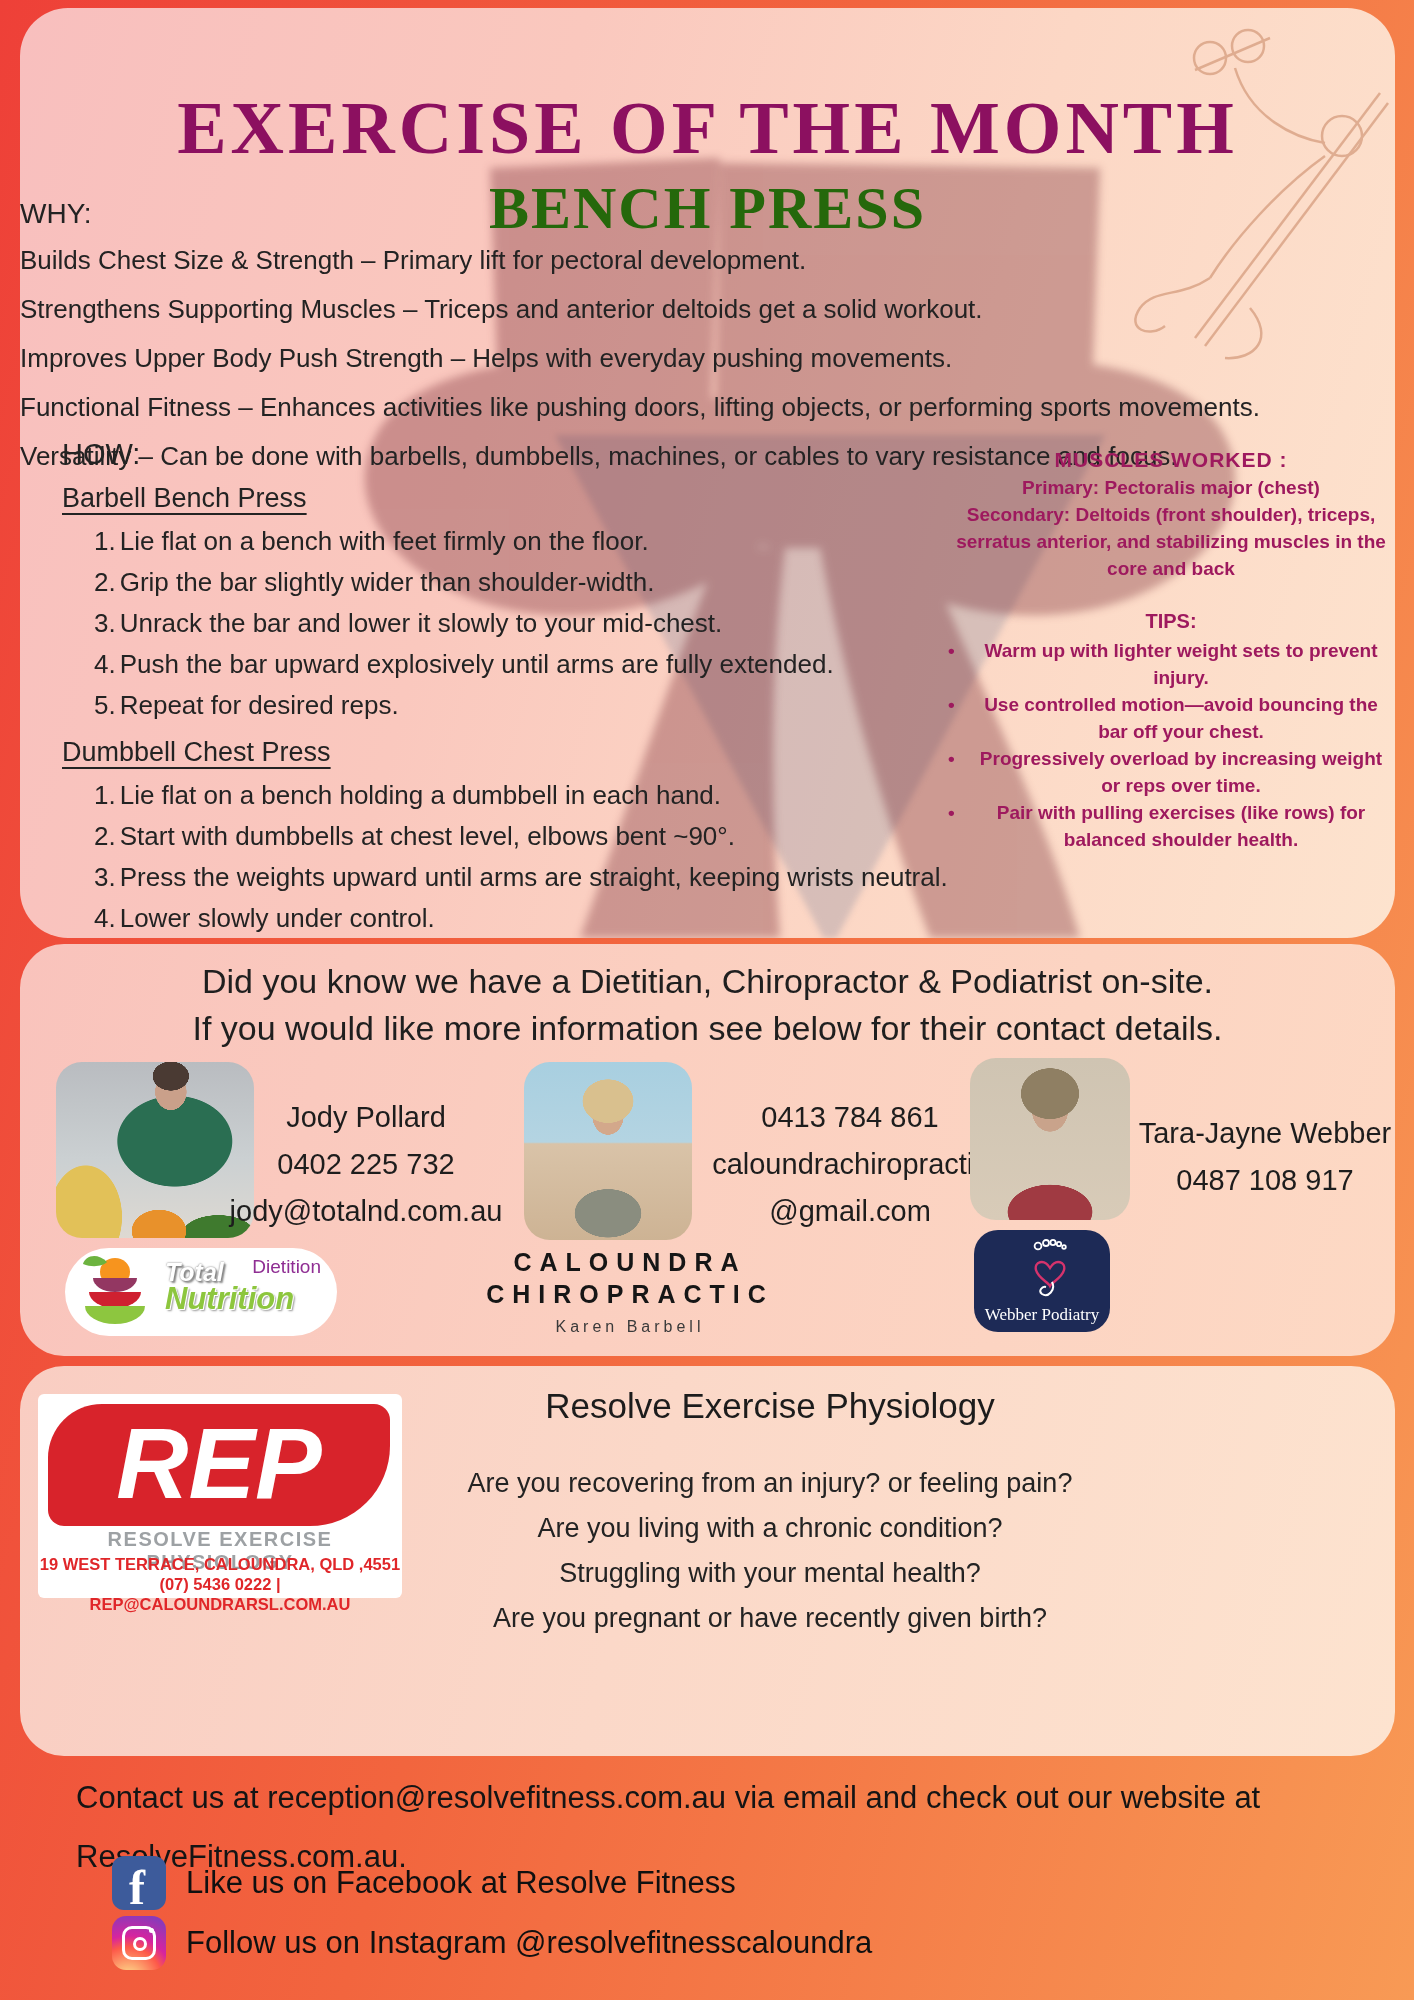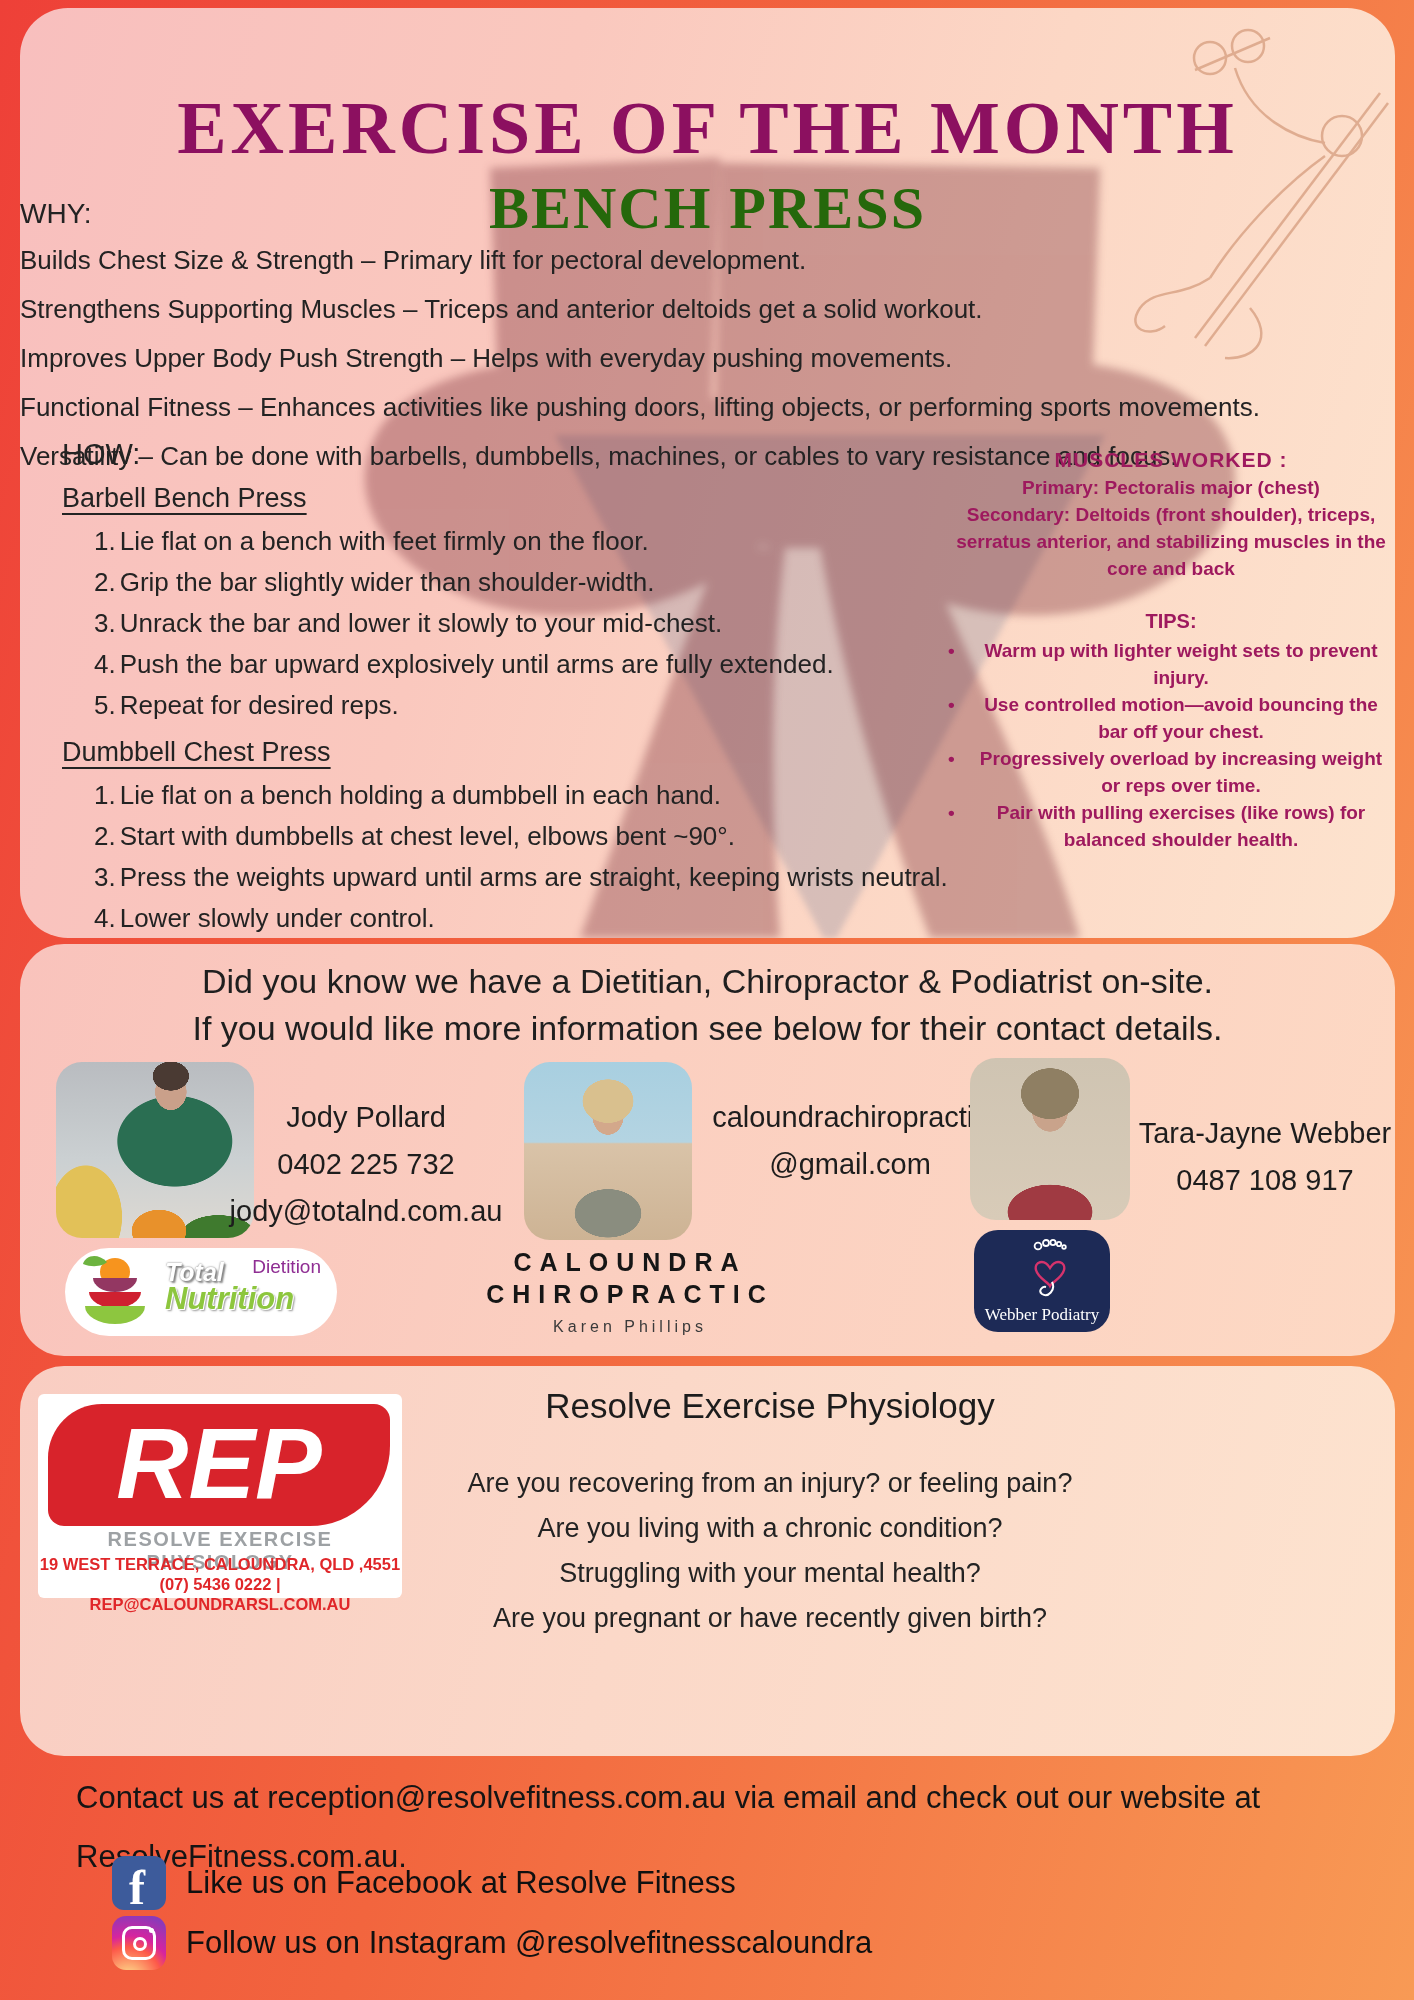--- a/index.html
+++ b/index.html
@@ -215,20 +215,21 @@
 
     <div class="photo photo-jody"></div>
     <div class="contact-text ct-jody">
       <div>Jody Pollard</div>
       <div>0402 225 732</div>
       <div>jody@totalnd.com.au</div>
     </div>
 
     <div class="photo photo-karen"></div>
     <div class="contact-text ct-chiro">
+      <div>0413 784 861</div>
       <div>caloundrachiropractic</div>
       <div>@gmail.com</div>
     </div>
 
     <div class="photo photo-tara"></div>
     <div class="contact-text ct-tara">
       <div>Tara-Jayne Webber</div>
       <div>0487 108 917</div>
     </div>
 
@@ -243,21 +244,21 @@
       <div class="nut-words">
         <div class="nut-total">Total</div>
         <div class="nut-nutrition">Nutrition</div>
       </div>
       <div class="nut-diet">Dietition</div>
     </div>
 
     <div class="chiro-logo">
       <div class="chiro-logo-l1">CALOUNDRA</div>
       <div class="chiro-logo-l1">CHIROPRACTIC</div>
-      <div class="chiro-logo-sub">Karen Phillips</div>
+      <div class="chiro-logo-sub">Karen Barbell</div>
     </div>
 
     <div class="webber-logo">
       <svg class="foot-icon" width="40" height="60" viewBox="0 0 40 60">
         <g fill="none" stroke="#fff" stroke-width="1.8">
           <circle cx="8" cy="8" r="3.4"></circle>
             <circle cx="16" cy="5" r="3"></circle>
           <circle cx="23" cy="4.5" r="2.6"></circle>
             <circle cx="29" cy="6" r="2.2"></circle>
             <circle cx="34" cy="9" r="1.8"></circle>

